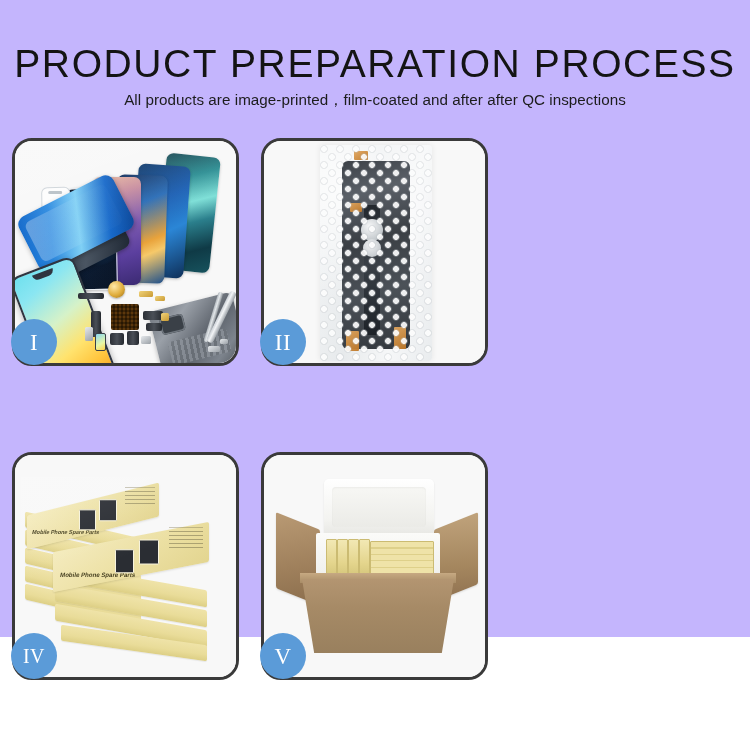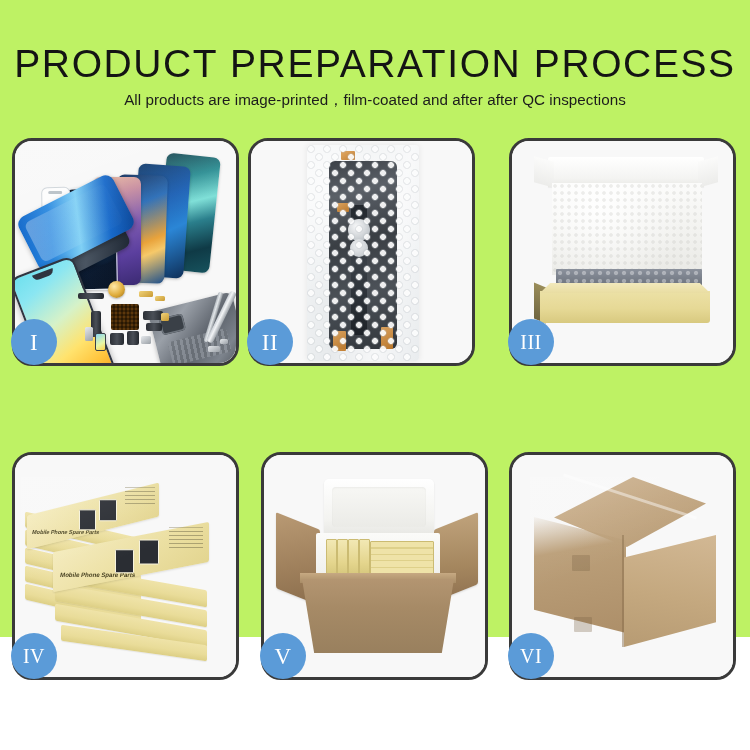--- a/index.html
+++ b/index.html
@@ -1,21 +1,21 @@
 <!DOCTYPE html>
 <html><head>
 <meta charset="utf-8">
 <style>
   html,body{margin:0;padding:0;}
   body{
     width:750px;height:750px;overflow:hidden;background:#ffffff;
     font-family:"Liberation Sans", sans-serif;
     -webkit-font-smoothing:antialiased;
   }
-  .page{position:relative;width:750px;height:637px;background:#bef264;}
+  .page{position:relative;width:750px;height:637px;background:#c4b5fd;}
 
   
   .header{position:absolute;left:0;top:0;width:750px;text-align:center;}
   .title{
     margin:0;padding:0;
     font-size:39px;line-height:39px;font-weight:400;letter-spacing:1.6px;
     color:#141414;
     font-family:"Liberation Sans", sans-serif;
     position:absolute;left:0;top:44px;width:750px;
   }
@@ -34,21 +34,21 @@
     border:3.2px solid #3a3a3a;
     border-radius:20px;
     background:#fafafa;
     overflow:visible;
   }
   .panel .inner{
     position:absolute;left:0;top:0;right:0;bottom:0;
     border-radius:17px;overflow:hidden;background:#f8f8f8;
   }
   .p1{left:0;top:0;}
-  .p2{left:236px;top:0;}
+  .p2{left:249px;top:0;}
   .p3{left:497px;top:0;}
   .p4{left:0;top:314px;}
   .p5{left:249px;top:314px;}
   .p6{left:497px;top:314px;}
 
   
   .badge{
     position:absolute;left:-4px;bottom:-2px;
     width:46px;height:46px;border-radius:50%;
     background:#5b9bd8;
@@ -466,34 +466,20 @@
           <div class="tape" style="left:74px;top:182px;width:12px;height:22px;"></div>
           <div class="bubbles shade"></div>
           <div class="bubbles"></div>
         </div>
       </div>
       <div class="badge">
         <span>II</span>
       </div>
     </div>
 
-    <div class="panel p3">
-      <div class="inner">
-        <div class="box3">
-          <div class="lid"></div>
-          <div class="foam"></div>
-          <div class="wrap"></div>
-          <div class="base-left"></div>
-          <div class="base"></div>
-        </div>
-      </div>
-      <div class="badge wide">
-        <span>III</span>
-      </div>
-    </div>
 
     <div class="panel p4">
       <div class="inner">
         <div class="stack">
 
           <div class="sbox" style="left:4px;top:48px;width:116px;height:16px;transform:skewY(13deg);"></div>
           <div class="sbox" style="left:4px;top:66px;width:116px;height:16px;transform:skewY(13deg);"></div>
           <div class="sbox" style="left:4px;top:84px;width:116px;height:16px;transform:skewY(13deg);"></div>
           <div class="sbox" style="left:4px;top:102px;width:116px;height:16px;transform:skewY(13deg);"></div>
           <div class="sbox" style="left:4px;top:120px;width:116px;height:16px;transform:skewY(13deg);"></div>
@@ -540,32 +526,15 @@
           </div>
           <div class="carton-rim"></div>
           <div class="carton-front"></div>
         </div>
       </div>
       <div class="badge">
         <span>V</span>
       </div>
     </div>
 
-    <div class="panel p6">
-      <div class="inner">
-        <div class="bigbox">
-          <div class="bb-top"></div>
-          <div class="bb-top-seam"></div>
-          <div class="bb-left"></div>
-          <div class="bb-right"></div>
-          <div class="bb-tab" style="left:42px;top:78px;width:18px;height:16px;"></div>
-          <div class="bb-tab" style="left:44px;top:140px;width:18px;height:15px;"></div>
-          <div class="bb-edge" style="left:92px;top:58px;width:2px;height:112px;"></div>
-          <div class="sheen"></div>
-        </div>
-      </div>
-      <div class="badge wide">
-        <span>VI</span>
-      </div>
-    </div>
 
   </div>
 </div>
 
 </body></html>

